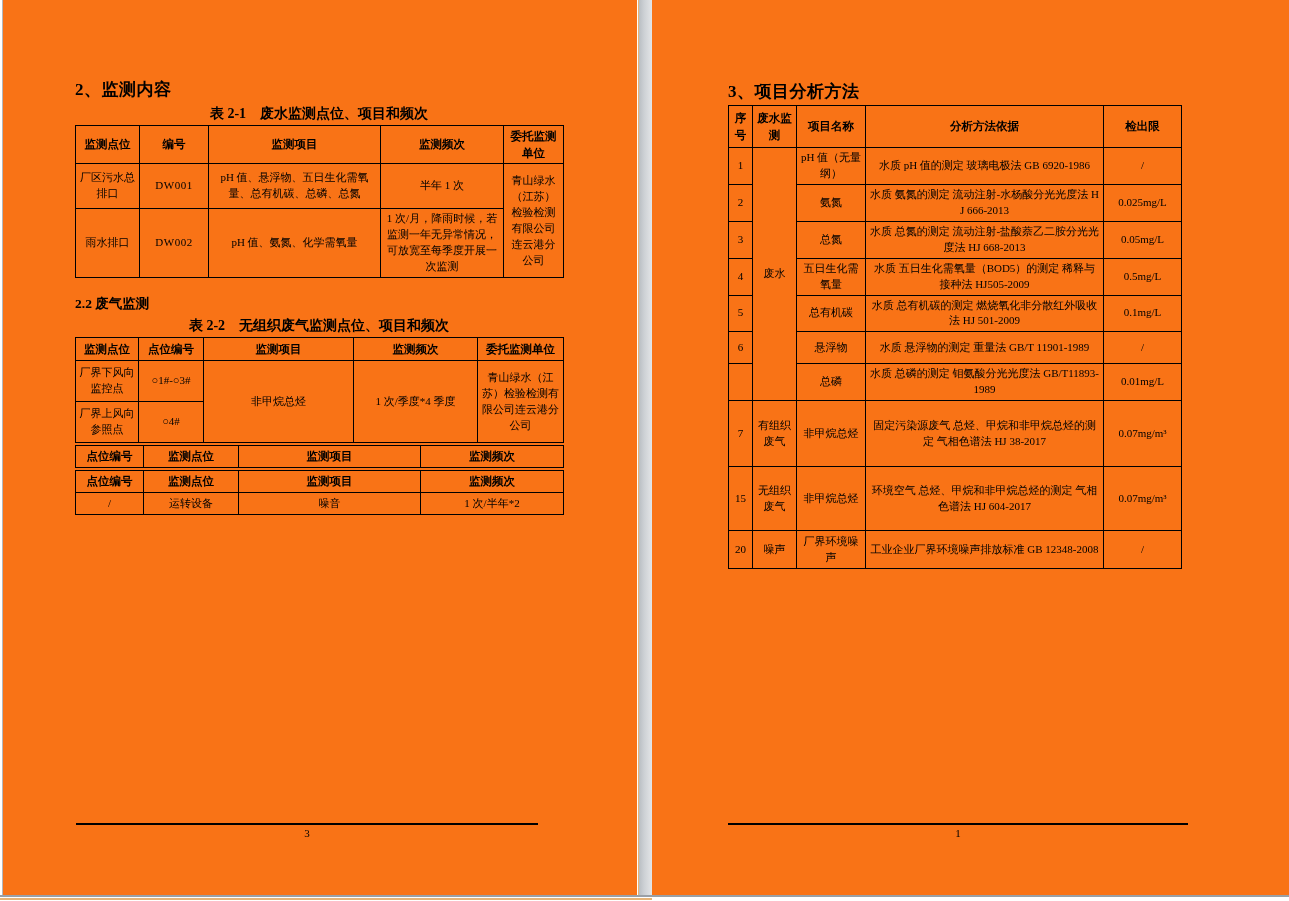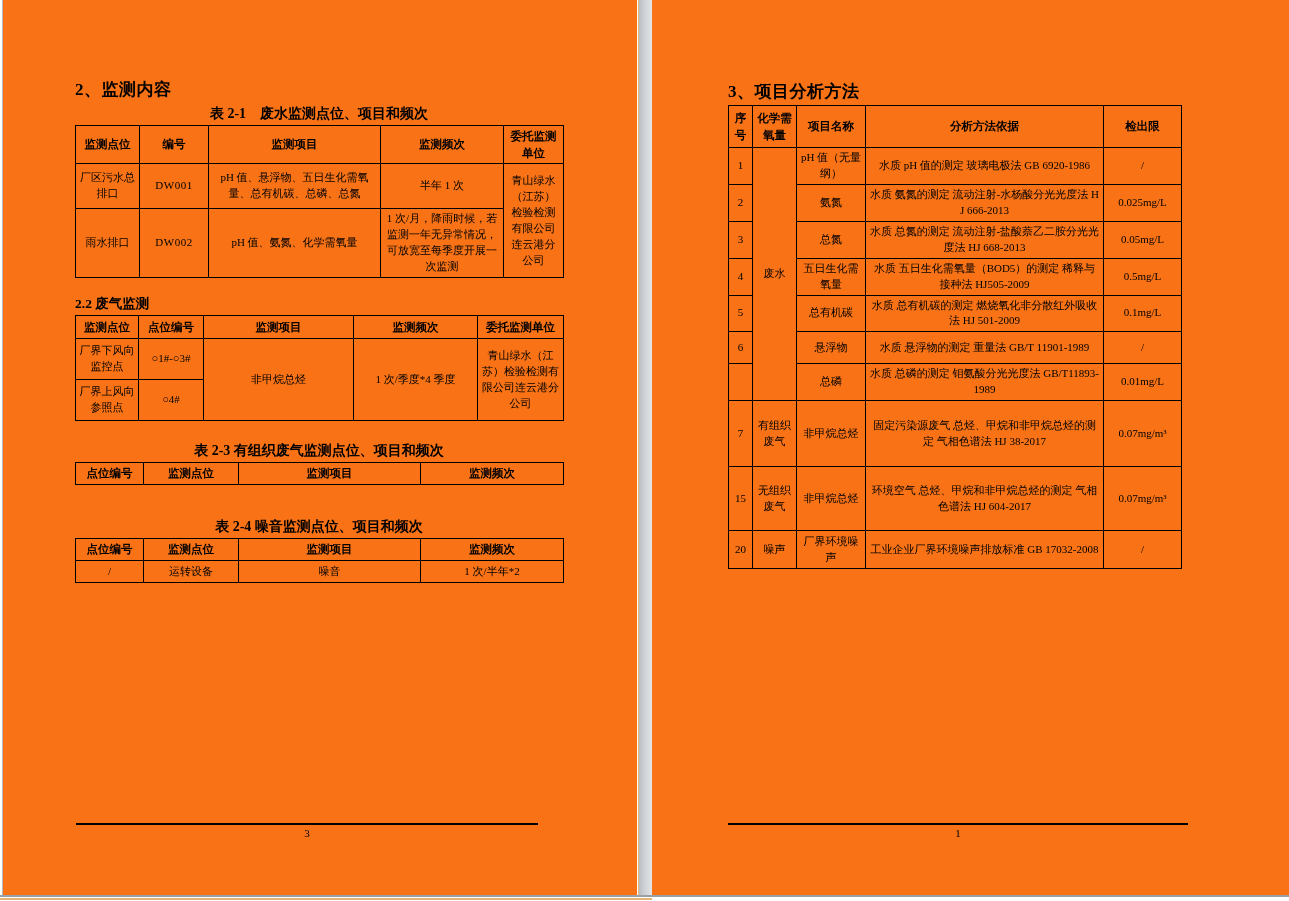--- a/index.html
+++ b/index.html
@@ -96,20 +96,21 @@
         <td>雨水排口</td>
         <td class="mono-ish">DW002</td>
         <td>pH 值、氨氮、化学需氧量</td>
         <td>1 次/月，降雨时候，若监测一年无异常情况，可放宽至每季度开展一次监测</td>
       </tr>
     </tbody>
       </table>
 
     <div class="h2" style="margin-top:17px">2.2 废气监测</div>
 
+    <div class="caption">表 2-2　无组织废气监测点位、项目和频次</div>
     <table style="width:488px;">
       <colgroup>
           <col style="width:63px">
           <col style="width:65px">
           <col style="width:150px">
           <col style="width:124px">
           <col style="width:86px">
         </colgroup>
       <tbody>
           <tr style="height:23px">
@@ -126,39 +127,37 @@
         <td rowspan="2">1 次/季度*4 季度</td>
         <td rowspan="2">青山绿水（江苏）检验检测有限公司连云港分公司</td>
       </tr>
       <tr style="height:41px">
         <td>厂界上风向参照点</td>
         <td>○4#</td>
       </tr>
     </tbody>
       </table>
 
-    <div class="caption" style="margin-top:21px">表 2-3 有组织废气监测点位、项目和频次</div>
     <table style="width:488px;">
       <colgroup>
           <col style="width:68px">
           <col style="width:95px">
           <col style="width:182px">
           <col style="width:143px">
         </colgroup>
       <tbody>
           <tr style="height:22px">
         <th>点位编号</th>
         <th>监测点位</th>
         <th>监测项目</th>
         <th>监测频次</th>
       </tr>
     </tbody>
       </table>
 
-    <div class="caption" style="margin-top:33px">表 2-4 噪音监测点位、项目和频次</div>
     <table style="width:488px;">
       <colgroup>
           <col style="width:68px">
           <col style="width:95px">
           <col style="width:182px">
           <col style="width:143px">
         </colgroup>
       <tbody>
           <tr style="height:22px">
         <th>点位编号</th>
@@ -190,21 +189,21 @@
       <colgroup>
           <col style="width:24px">
           <col style="width:44px">
           <col style="width:69px">
           <col style="width:238px">
           <col style="width:78px">
         </colgroup>
       <tbody>
           <tr style="height:42px">
         <th>序号</th>
-        <th>化学需氧量</th>
+        <th>废水监测</th>
         <th>项目名称</th>
         <th>分析方法依据</th>
         <th>检出限</th>
       </tr>
       <tr style="height:35px">
         <td>1</td>
         <td rowspan="7">废水</td>
         <td>pH 值（无量纲）</td>
         <td>水质 pH 值的测定 玻璃电极法 GB 6920-1986</td>
         <td>/</td>
@@ -256,21 +255,21 @@
         <td>15</td>
         <td>无组织废气</td>
         <td>非甲烷总烃</td>
         <td>环境空气 总烃、甲烷和非甲烷总烃的测定 气相色谱法 HJ 604-2017</td>
         <td>0.07mg/m³</td>
       </tr>
       <tr style="height:38px">
         <td>20</td>
         <td>噪声</td>
         <td>厂界环境噪声</td>
-        <td>工业企业厂界环境噪声排放标准 GB 17032-2008</td>
+        <td>工业企业厂界环境噪声排放标准 GB 12348-2008</td>
         <td>/</td>
       </tr>
     </tbody>
       </table>
 
   </div>
 </div>
 <div class="footer footer-r">
   <span>1</span>
 </div>

